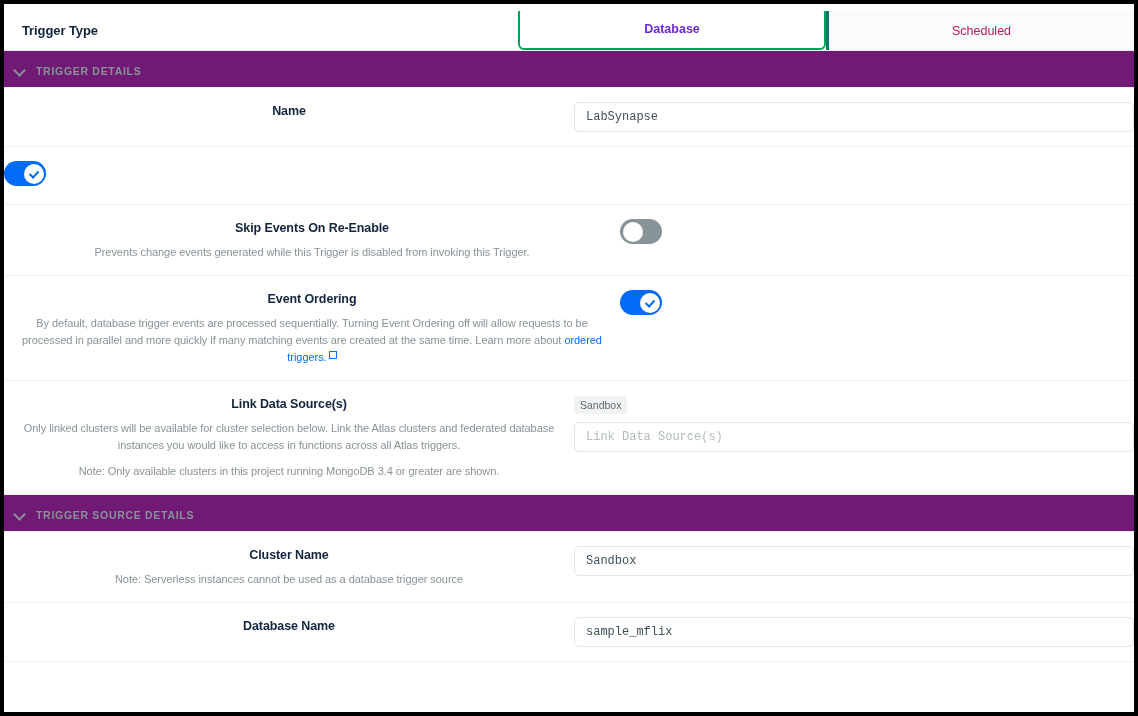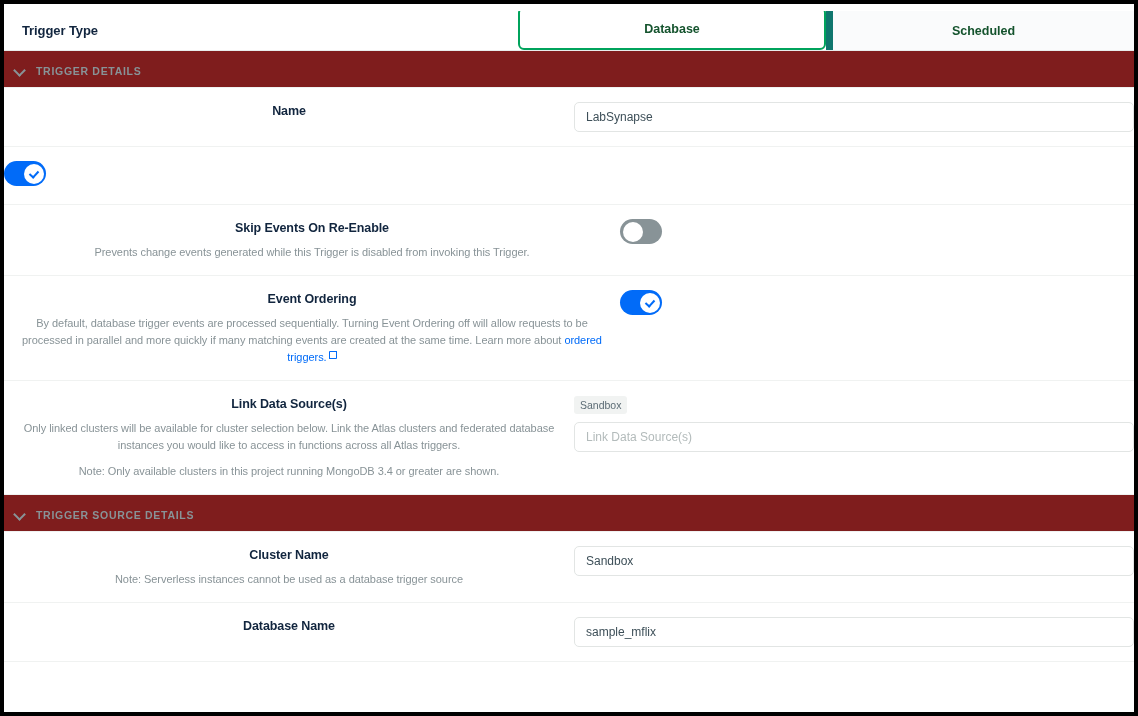--- a/index.html
+++ b/index.html
@@ -43,43 +43,42 @@
   .tab {
     flex: 0 0 308px;
     display: flex; align-items: center; justify-content: center;
     font-size: 12.5px;
     position: relative;
   }
   .tab-active {
     background: #ffffff;
     border: 2px solid #00a35c;
     border-radius: 6px;
-    color: #14532d;
+    color: #6d28d9;
     font-weight: bold;
     margin: -4px 0 0 0;
     height: calc(100% + 4px);
   }
   .tab-inactive {
     background: #fafbfc;
-    color: #14532d;
-    border-left: 7px solid #0f766e;
-    font-weight: bold;
+    color: #be185d;
+    border-left: 3px solid #0f766e;
   }
 
   
   .section-header {
     display: flex; align-items: center;
     gap: 10px;
     padding: 14px 0 10px 10px;
     font-size: 10.5px;
     letter-spacing: 0.7px;
     color: #889397;
     font-weight: bold;
     border-bottom: 1px solid #f0f2f1;
-    background: #7f1d1d;
+    background: #701a75;
   }
   .chev {
     width: 12px; height: 12px;
     display: inline-block;
     position: relative;
     flex: 0 0 12px;
   }
   .chev::after {
     content: "";
     position: absolute;
@@ -154,21 +153,21 @@
   }
 
   
   .tinput {
     display: block;
     width: 560px;
     height: 30px;
     border: 1px solid #e2e5e4;
     border-radius: 5px;
     background: #ffffff;
-    font-family: Liberation Sans, sans-serif;
+    font-family: Liberation Mono, monospace;
     font-size: 12px;
     color: #3d4f58;
     padding: 0 11px;
     outline: none;
   }
   .tinput::placeholder { color: #b3bbbb; }
 
   
   .toggle {
     width: 42px; height: 25px;

